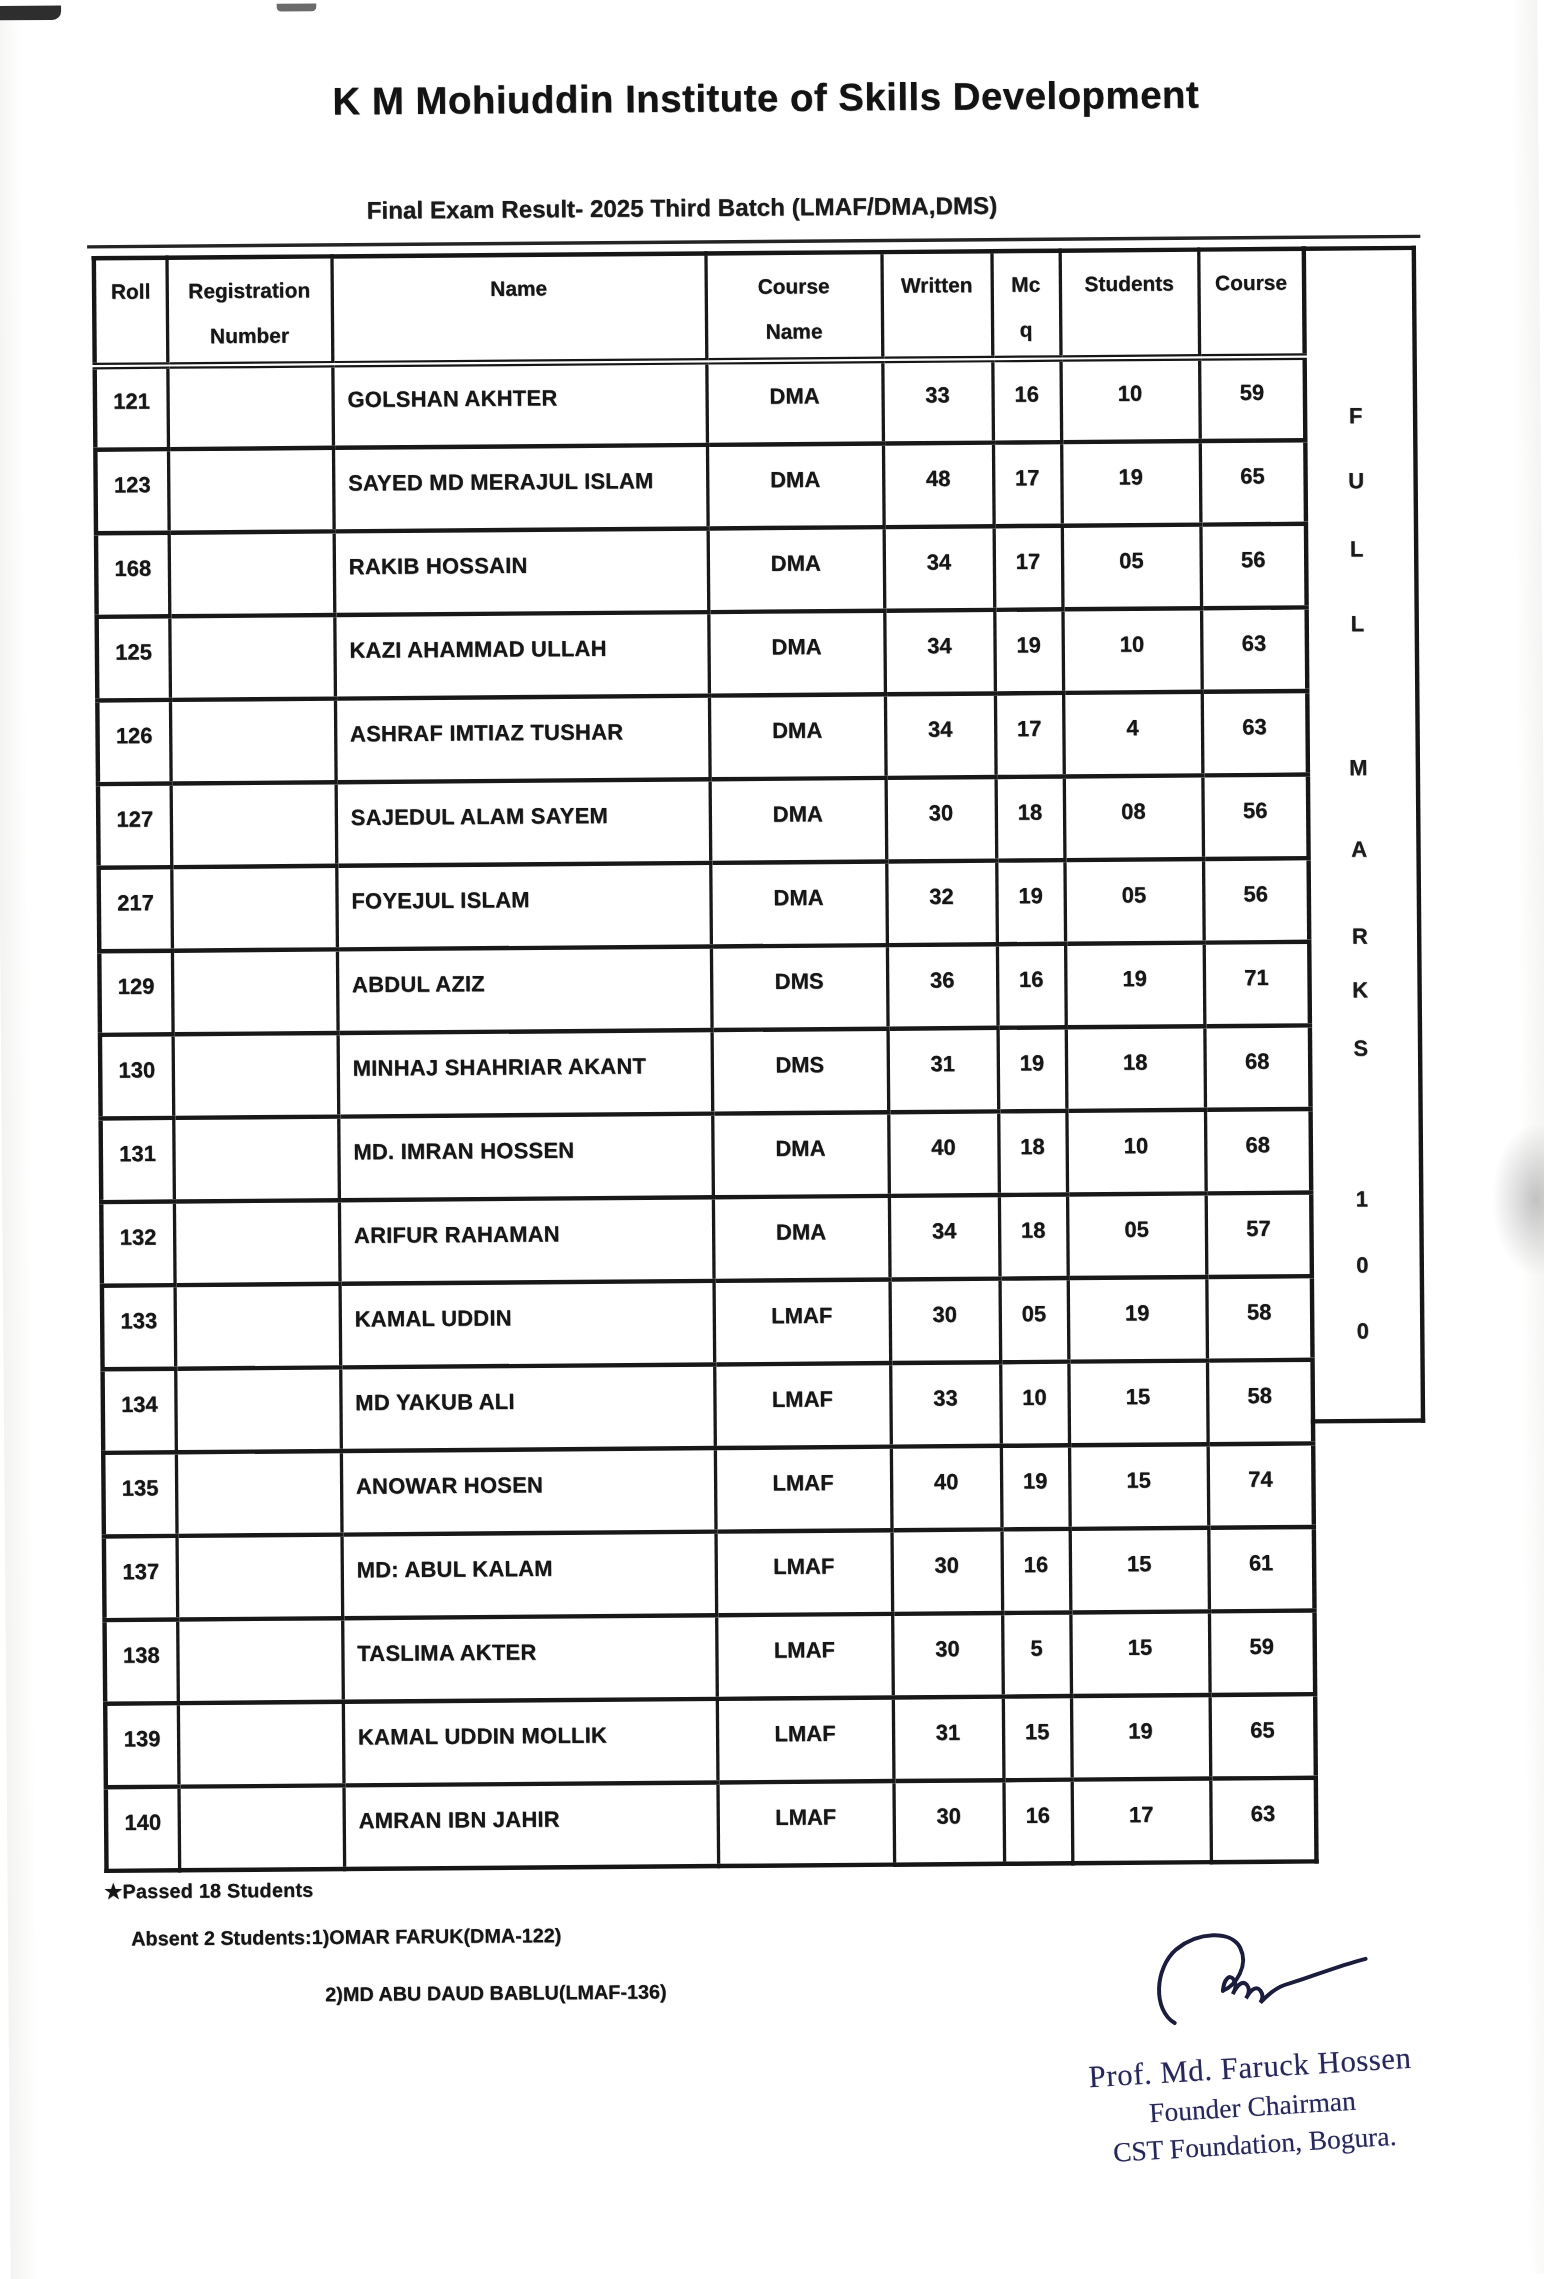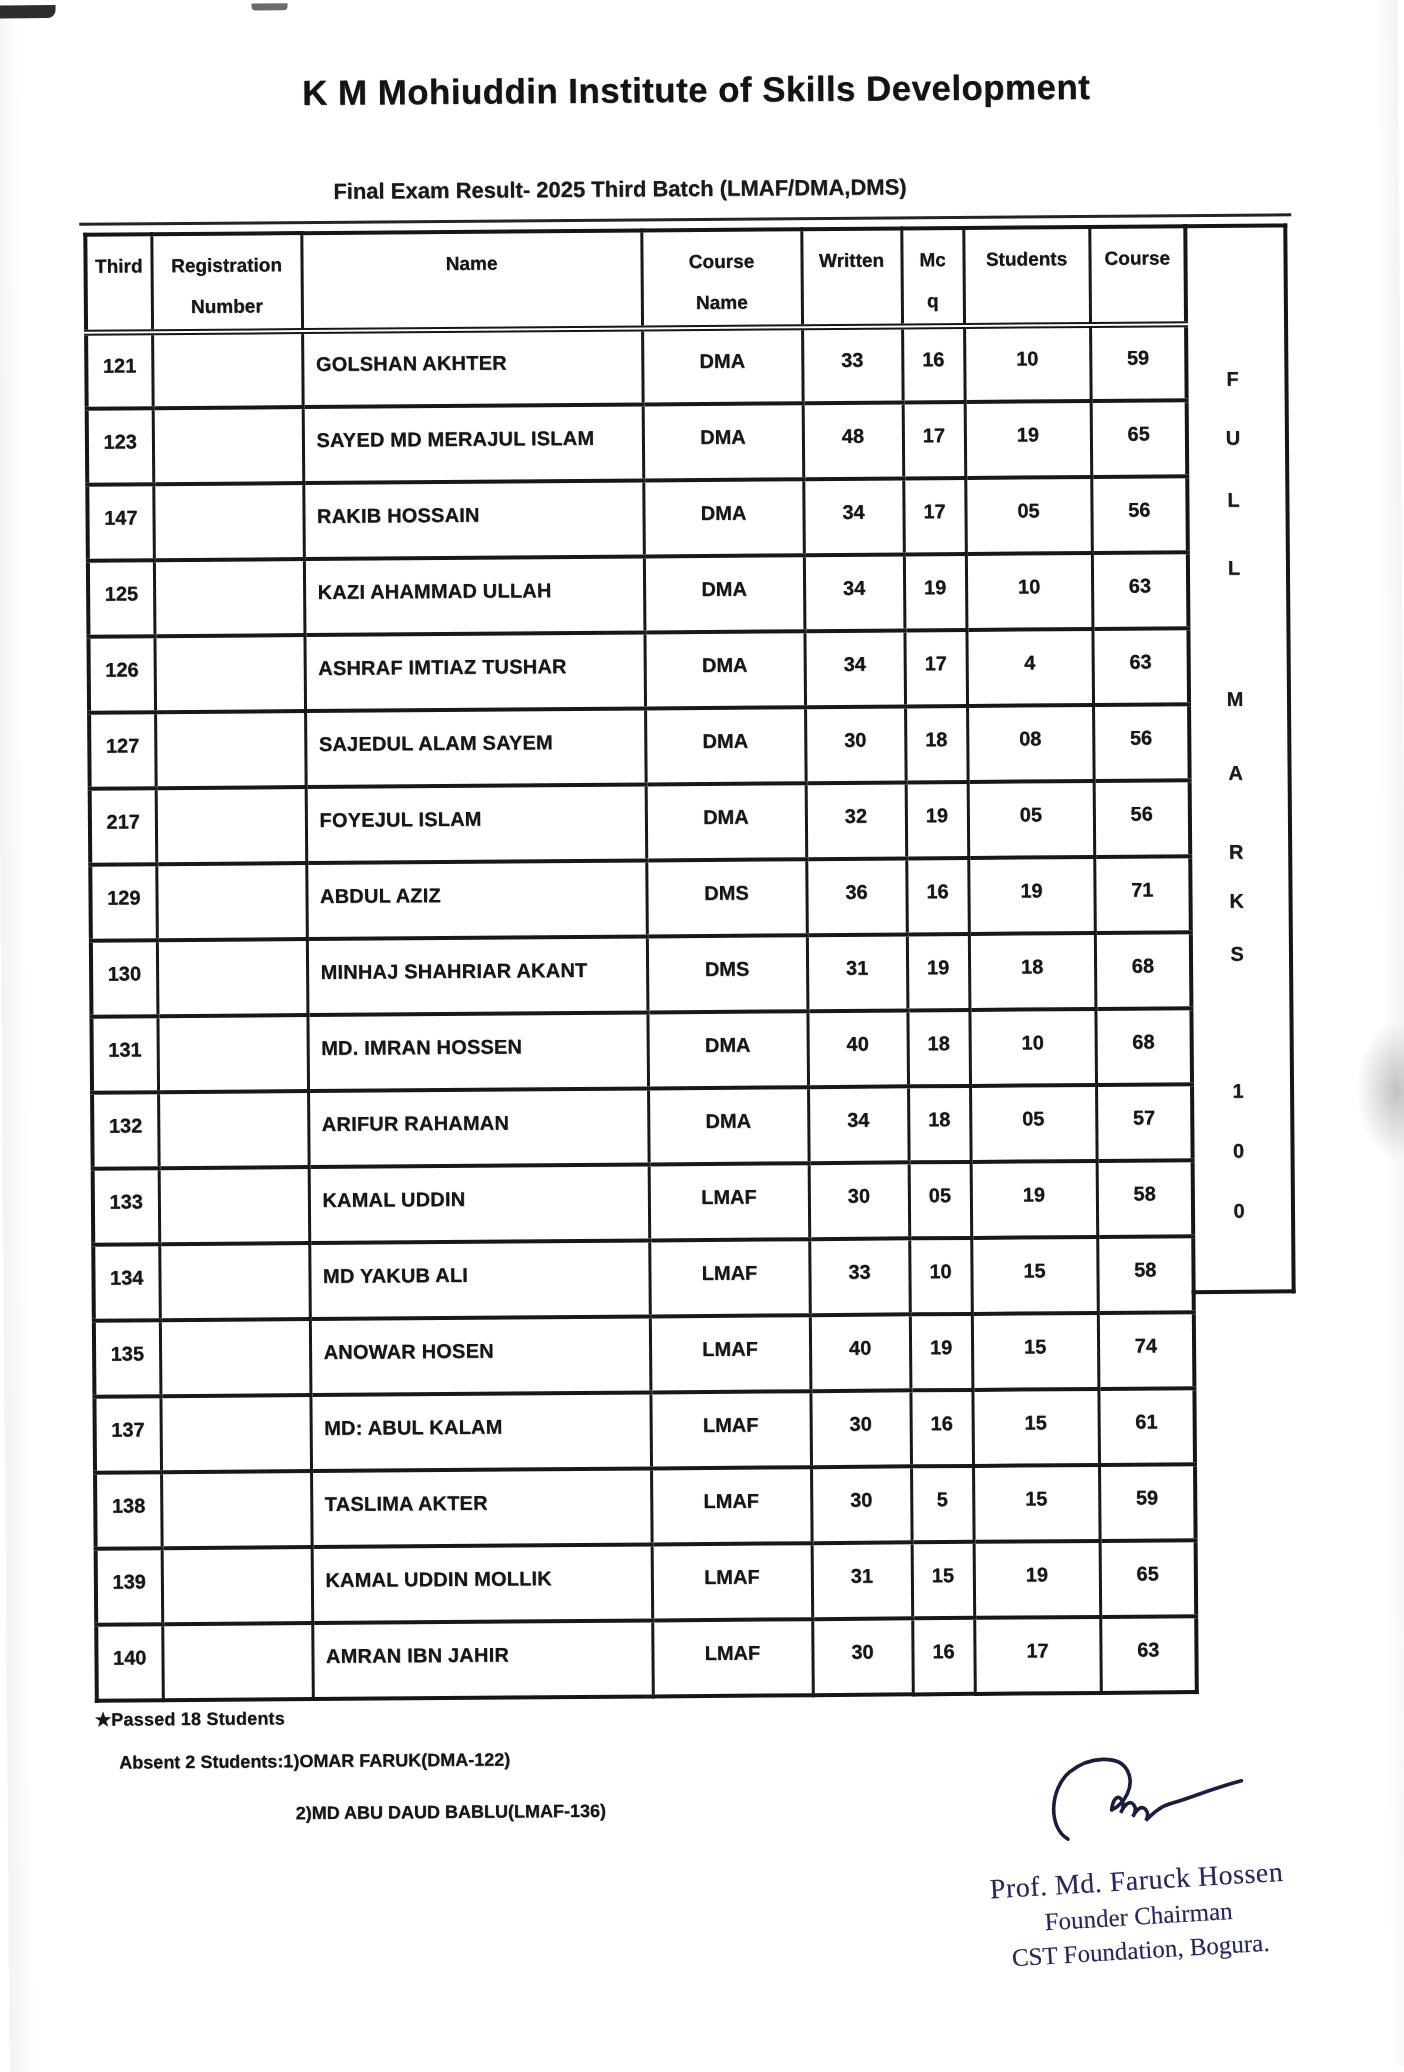--- a/index.html
+++ b/index.html
@@ -107,21 +107,21 @@
           <col style="width:340px">
           <col style="width:160px">
         <col style="width:100px">
           <col style="width:62px">
           <col style="width:126px">
           <col style="width:96px">
       </colgroup>
       <thead>
         <tr id="header-row">
             <th class="h-roll">
-              <div>Third</div>
+              <div>Roll</div>
             </th>
             <th class="h-registration">
               <div>Registration</div>
               <div>Number</div>
             </th>
             <th class="h-name">
               <div>Name</div>
             </th>
             <th class="h-course">
               <div>Course</div>
@@ -157,21 +157,21 @@
             <td class="c-roll">123</td>
             <td class="c-registration"></td>
             <td class="c-name">SAYED MD MERAJUL ISLAM</td>
             <td class="c-course">DMA</td>
             <td class="c-written">48</td>
             <td class="c-mc">17</td>
             <td class="c-presence">19</td>
             <td class="c-total">65</td>
           </tr>
           <tr>
-            <td class="c-roll">147</td>
+            <td class="c-roll">168</td>
             <td class="c-registration"></td>
             <td class="c-name">RAKIB HOSSAIN</td>
             <td class="c-course">DMA</td>
             <td class="c-written">34</td>
             <td class="c-mc">17</td>
             <td class="c-presence">05</td>
             <td class="c-total">56</td>
           </tr>
           <tr>
             <td class="c-roll">125</td>

